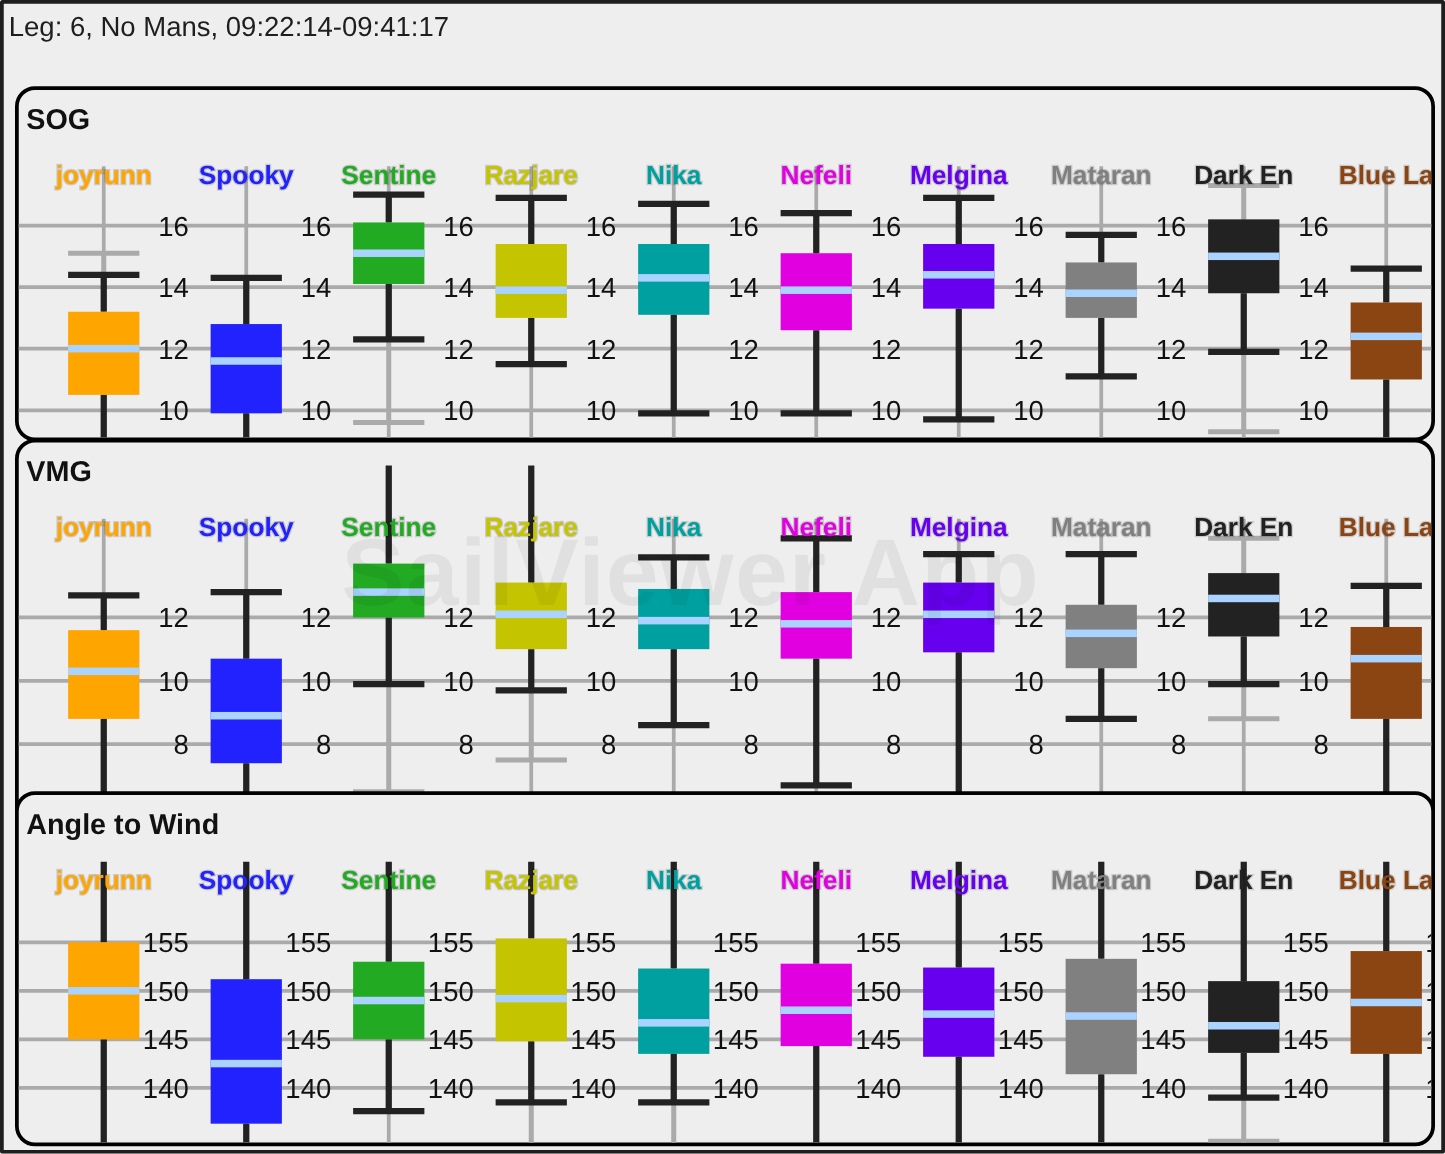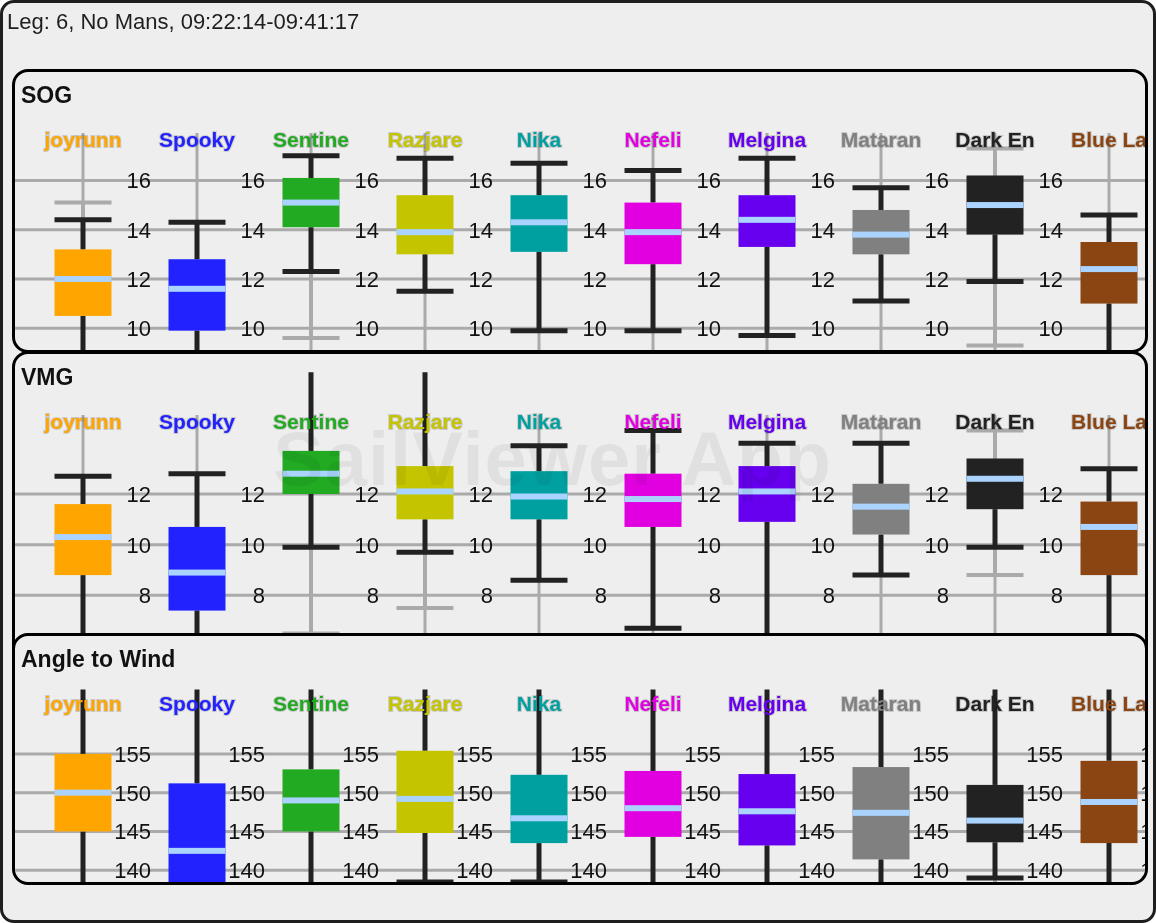--- a/index.html
+++ b/index.html
@@ -1,17 +1,17 @@
 <!DOCTYPE html>
 <html><head>
 <meta charset="utf-8">
 <style>
   html,body{margin:0;padding:0;background:#fff;}
   body{width:1156px;height:923px;position:relative;overflow:hidden;font-family:"Liberation Sans","DejaVu Sans",sans-serif;}
-  .frame{position:absolute;left:0;top:0;width:1150px;height:917px;border:3px solid #1e1e1e;border-radius:14px;background:#eeeeee;}
+  .frame{position:absolute;left:0;top:0;width:1150px;height:917px;border:3px solid #1e1e1e;border-radius:2px;background:#eeeeee;}
   .header{position:absolute;left:4px;top:4px;font-size:22px;line-height:29px;color:#1e1e1e;}
   .panel{position:absolute;left:9px;width:1136px;border:3px solid #000000;border-radius:16px;box-sizing:border-box;overflow:hidden;background:#eeeeee;}
   .panel-title{position:absolute;left:6px;top:10px;font-size:23px;font-weight:bold;color:#111;}
   .panel svg{position:absolute;left:-12px;top:-3px;}
   .watermark{position:absolute;left:270px;top:412px;font-size:76px;font-weight:bold;color:rgba(0,0,0,0.055);letter-spacing:1px;pointer-events:none;}
 </style>
 </head>
 <body>
 
 <div class="frame">
@@ -305,21 +305,21 @@
         <text x="422" y="78" text-anchor="middle" font-size="21" font-weight="bold" fill="#c4c400" font-family="Liberation Sans, sans-serif" style="paint-order:stroke;stroke:rgba(0,0,0,0.15);stroke-width:2px">Razjare</text>
         <text x="536" y="78" text-anchor="middle" font-size="21" font-weight="bold" fill="#00a0a0" font-family="Liberation Sans, sans-serif" style="paint-order:stroke;stroke:rgba(0,0,0,0.15);stroke-width:2px">Nika</text>
         <text x="650" y="78" text-anchor="middle" font-size="21" font-weight="bold" fill="#e000e0" font-family="Liberation Sans, sans-serif" style="paint-order:stroke;stroke:rgba(0,0,0,0.15);stroke-width:2px">Nefeli</text>
         <text x="764" y="78" text-anchor="middle" font-size="21" font-weight="bold" fill="#6600ee" font-family="Liberation Sans, sans-serif" style="paint-order:stroke;stroke:rgba(0,0,0,0.15);stroke-width:2px">Melgina</text>
         <text x="878" y="78" text-anchor="middle" font-size="21" font-weight="bold" fill="#808080" font-family="Liberation Sans, sans-serif" style="paint-order:stroke;stroke:rgba(0,0,0,0.15);stroke-width:2px">Mataran</text>
         <text x="992" y="78" text-anchor="middle" font-size="21" font-weight="bold" fill="#222222" font-family="Liberation Sans, sans-serif" style="paint-order:stroke;stroke:rgba(0,0,0,0.15);stroke-width:2px">Dark En</text>
         <text x="1106" y="78" text-anchor="middle" font-size="21" font-weight="bold" fill="#8b4513" font-family="Liberation Sans, sans-serif" style="paint-order:stroke;stroke:rgba(0,0,0,0.15);stroke-width:2px">Blue La</text>
       </svg>
   </div>
 
-  <div class="panel" id="panel-2" style="top:630px;height:252px;">
+  <div class="panel" id="panel-2" style="top:630px;height:284px;">
     <div class="panel-title">Angle to Wind</div>
     <svg width="1160" height="290">
         <line x1="80" x2="80" y1="64" y2="290" stroke="#aaaaaa" stroke-width="3"></line>
         <line x1="194" x2="194" y1="64" y2="290" stroke="#aaaaaa" stroke-width="3"></line>
         <line x1="308" x2="308" y1="64" y2="290" stroke="#aaaaaa" stroke-width="3"></line>
         <line x1="422" x2="422" y1="64" y2="290" stroke="#aaaaaa" stroke-width="3"></line>
         <line x1="536" x2="536" y1="64" y2="290" stroke="#aaaaaa" stroke-width="3"></line>
         <line x1="650" x2="650" y1="64" y2="290" stroke="#aaaaaa" stroke-width="3"></line>
         <line x1="764" x2="764" y1="64" y2="290" stroke="#aaaaaa" stroke-width="3"></line>
         <line x1="878" x2="878" y1="64" y2="290" stroke="#aaaaaa" stroke-width="3"></line>

